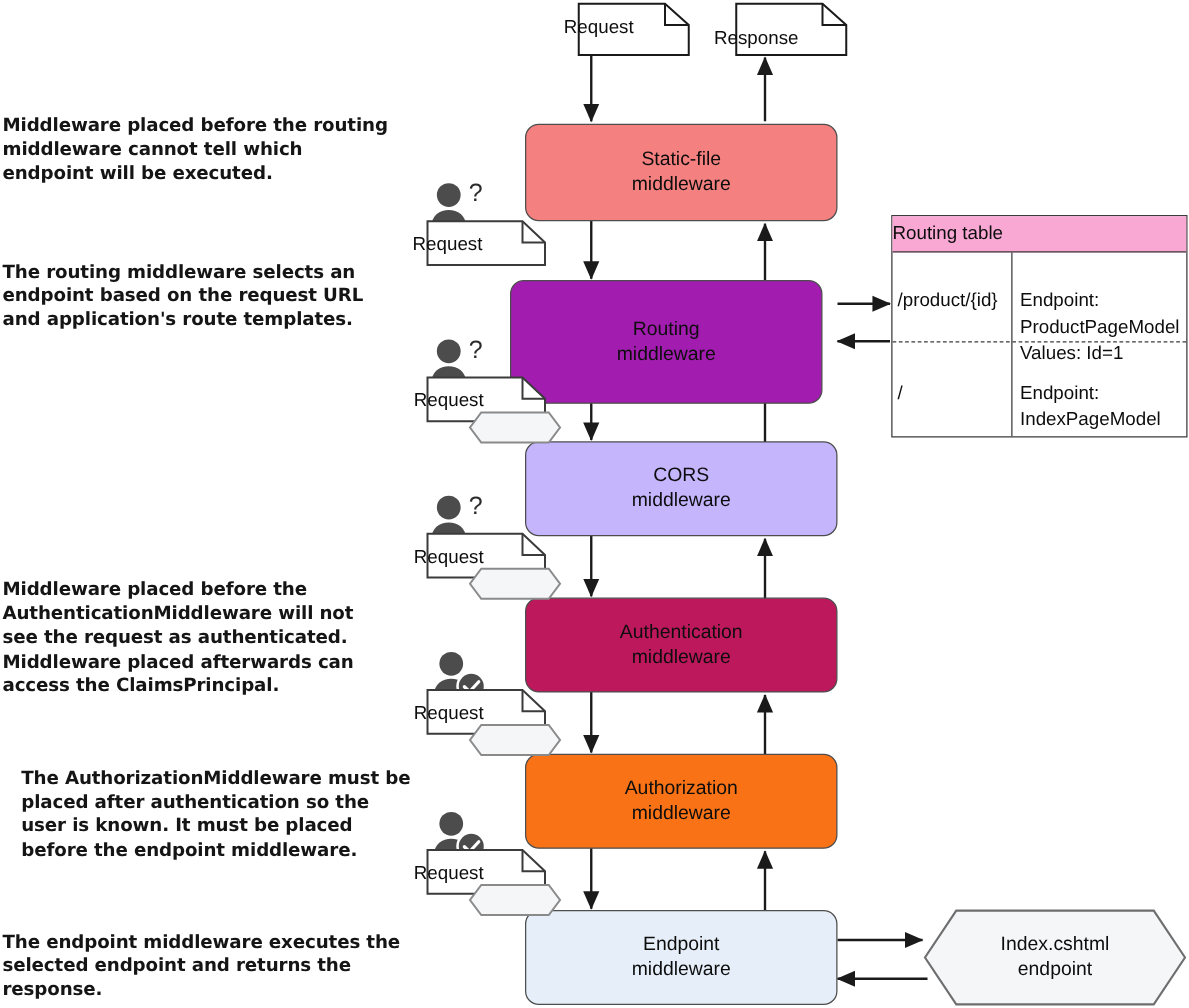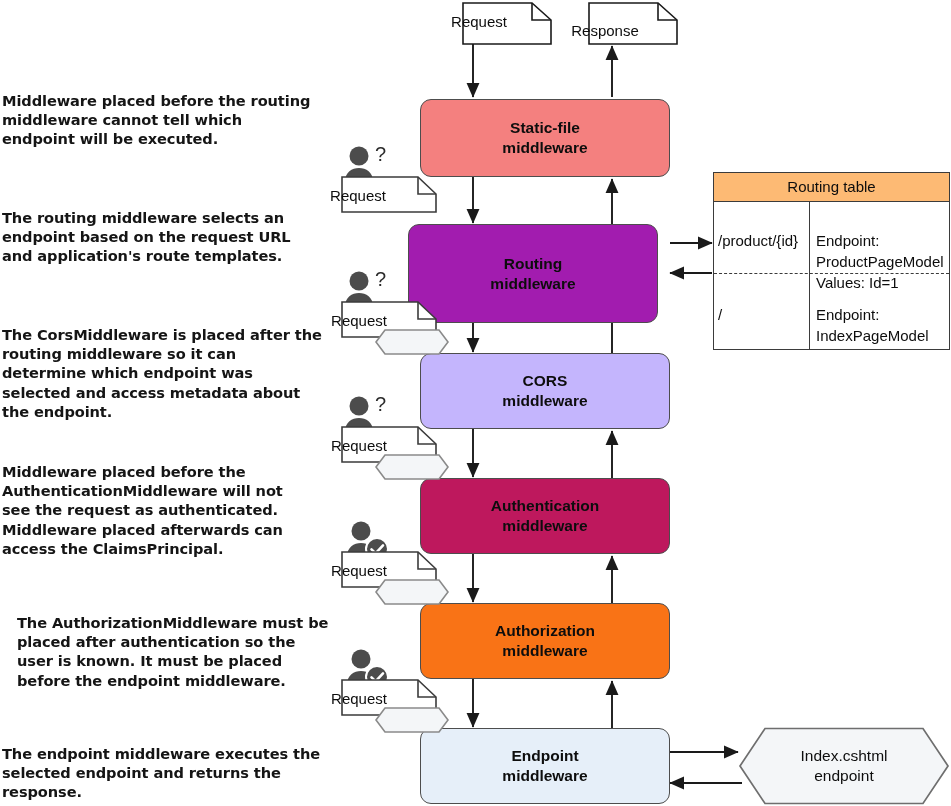--- a/index.html
+++ b/index.html
@@ -8,32 +8,32 @@
   .stage{position:absolute;left:0;top:0;width:951px;height:806px;}
 
   
   .note{position:absolute;font-family:"DejaVu Sans",sans-serif;font-weight:700;
         font-size:14.6px;line-height:19.2px;color:#151515;letter-spacing:-0.1px;}
 
   
   .mw{position:absolute;border:1.6px solid #4d4d4d;border-radius:11px;
       box-sizing:border-box;display:flex;align-items:center;justify-content:center;
       text-align:center;font-size:15.5px;line-height:20px;color:#0d0d0d;
-      font-family:"Liberation Sans",sans-serif;font-weight:bold;}
+      font-family:"Liberation Sans",sans-serif;}
   .mw span{display:block;}
 
   
   .doc{position:absolute;box-sizing:border-box;padding-left:28px;}
   .doc .lbl{position:absolute;left:0;right:0;text-align:center;
             font-size:15px;color:#0d0d0d;font-family:"Liberation Sans",sans-serif;}
 
   
   .rt{position:absolute;box-sizing:border-box;border:1.5px solid #3b3b3b;background:#fff;}
-  .rt-head{box-sizing:border-box;border-bottom:1.5px solid #3b3b3b;background:#fdba74;
-           text-align:center;font-size:15px;line-height:28px;height:29px;color:#0d0d0d;}
+  .rt-head{box-sizing:border-box;border-bottom:1.5px solid #3b3b3b;background:#f9a8d4;
+           text-align:left;font-size:15px;line-height:28px;height:29px;color:#0d0d0d;}
   .rt-body{position:relative;height:calc(100% - 29px);}
   .rt-vline{position:absolute;top:0;bottom:0;width:0;border-left:1.5px solid #3b3b3b;}
   .rt-dash{position:absolute;left:0;right:0;height:0;border-top:1.6px dashed #3b3b3b;}
   .rt-cell{position:absolute;font-size:15px;line-height:21px;color:#0d0d0d;white-space:pre-line;margin-top:22px;}
 
   
   .hexbox{position:absolute;}
   .hexbox .hextext{position:absolute;left:0;right:0;top:50%;transform:translateY(-50%);
         text-align:center;font-size:15.5px;line-height:20px;color:#0d0d0d;}
 
@@ -235,21 +235,20 @@
     <div class="hextext">
       <span>Index.cshtml</span><br>
       <span>endpoint</span>
     </div>
   </div>
 
   <div class="note" style="left:2px;top:91px;width:312px;">Middleware placed before the routing middleware cannot tell which endpoint will be executed.</div>
 
   <div class="note" style="left:2px;top:208px;width:314px;">The routing middleware selects an endpoint based on the request URL and application's route templates.</div>
 
-  <div class="note" style="left:2px;top:325px;width:320px;">The CorsMiddleware is placed after the routing middleware so it can determine which endpoint was selected and access metadata about the endpoint.</div>
 
   <div class="note" style="left:2px;top:462px;width:310px;">Middleware placed before the AuthenticationMiddleware will not see the request as authenticated. Middleware placed afterwards can access the ClaimsPrincipal.</div>
 
   <div class="note" style="left:17px;top:613px;width:312px;">The AuthorizationMiddleware must be placed after authentication so the user is known. It must be placed before the endpoint middleware.</div>
 
   <div class="note" style="left:2px;top:744px;width:322px;">The endpoint middleware executes the selected endpoint and returns the response.</div>
 
 </div>
 
 </body></html>

